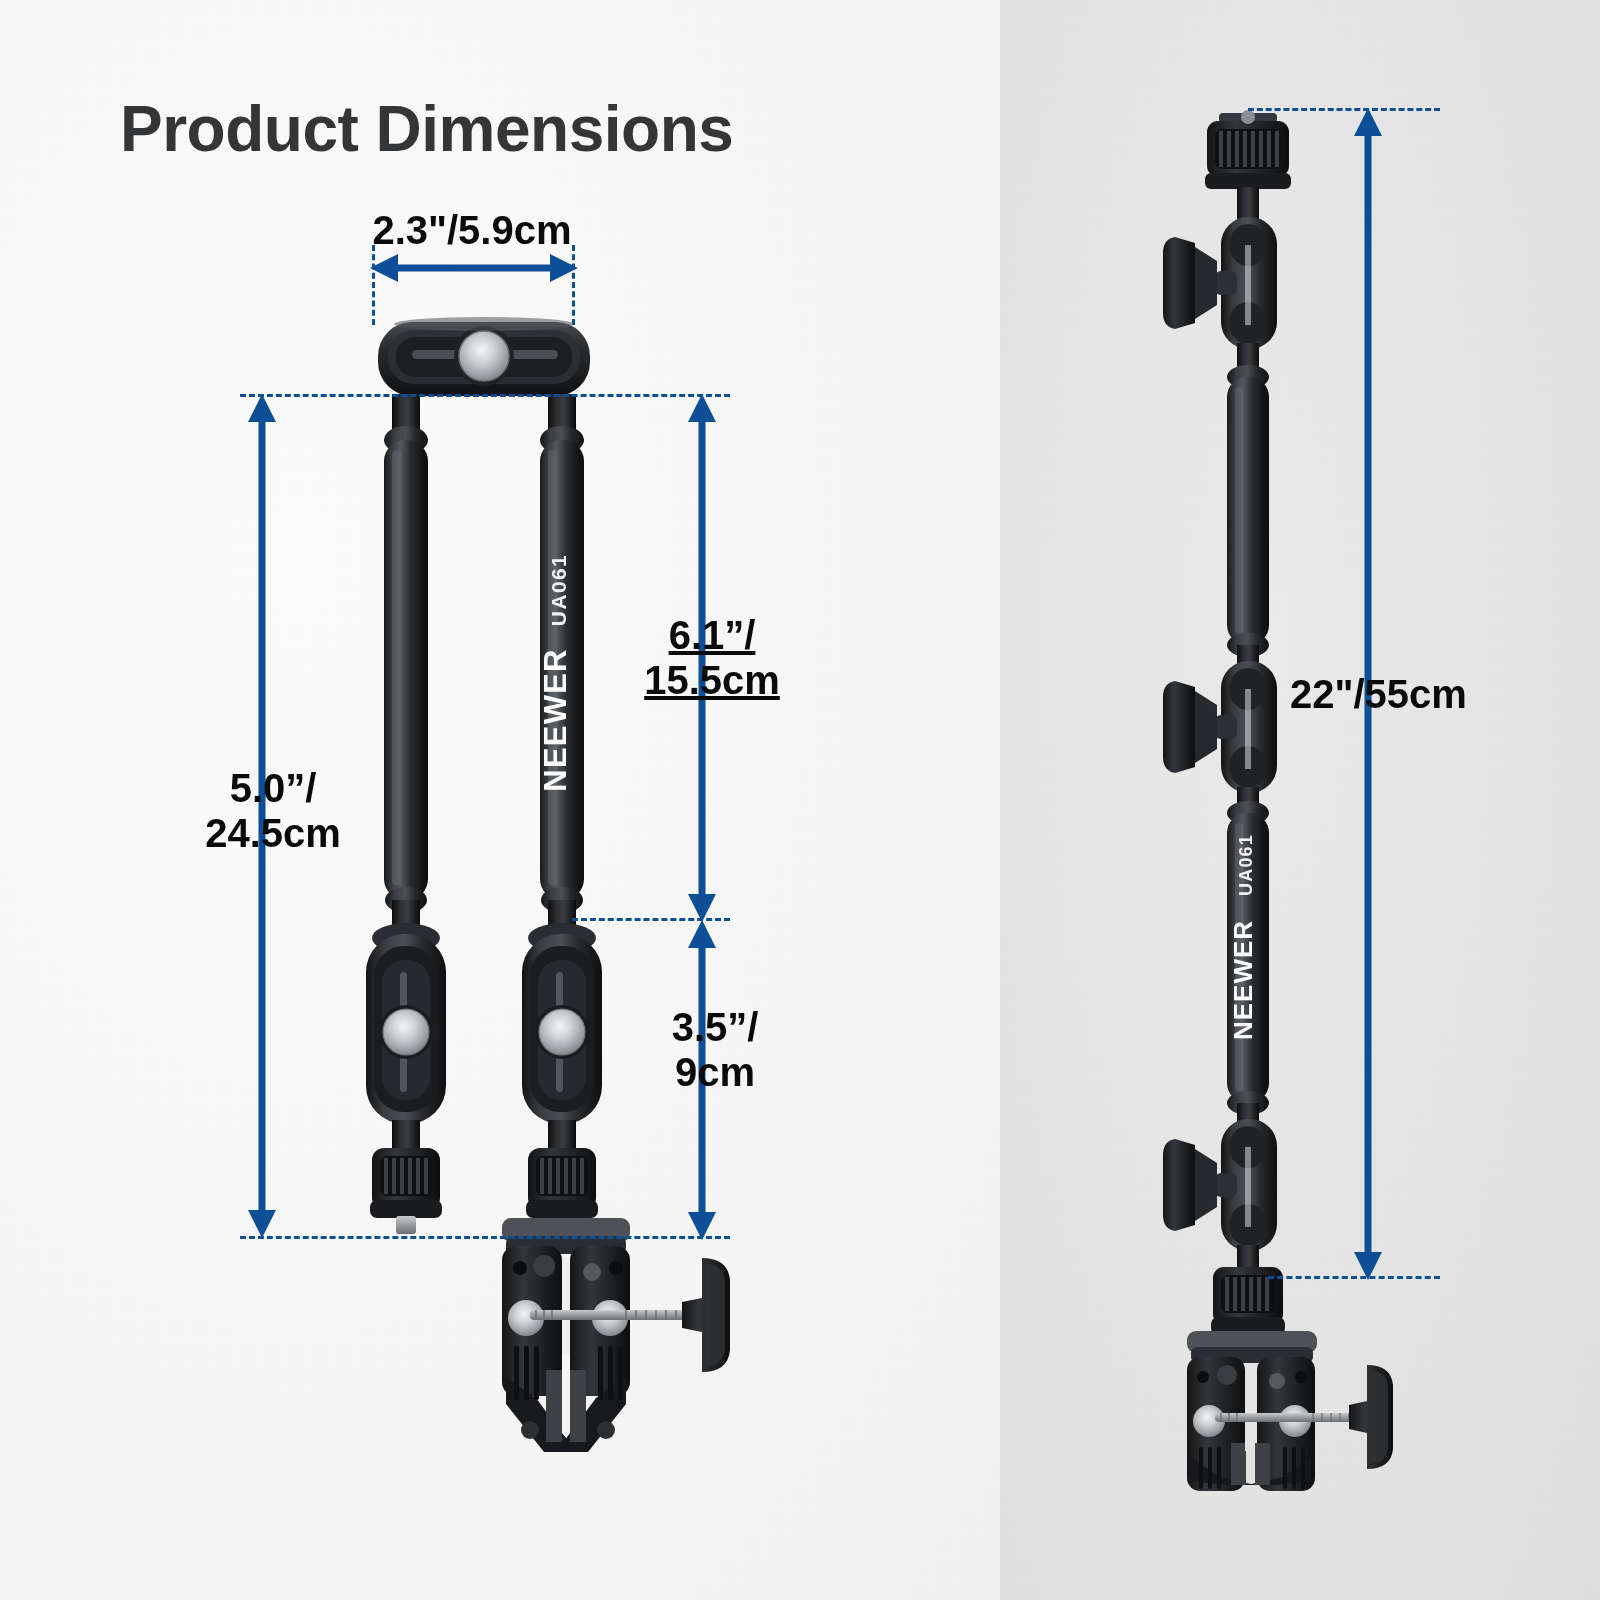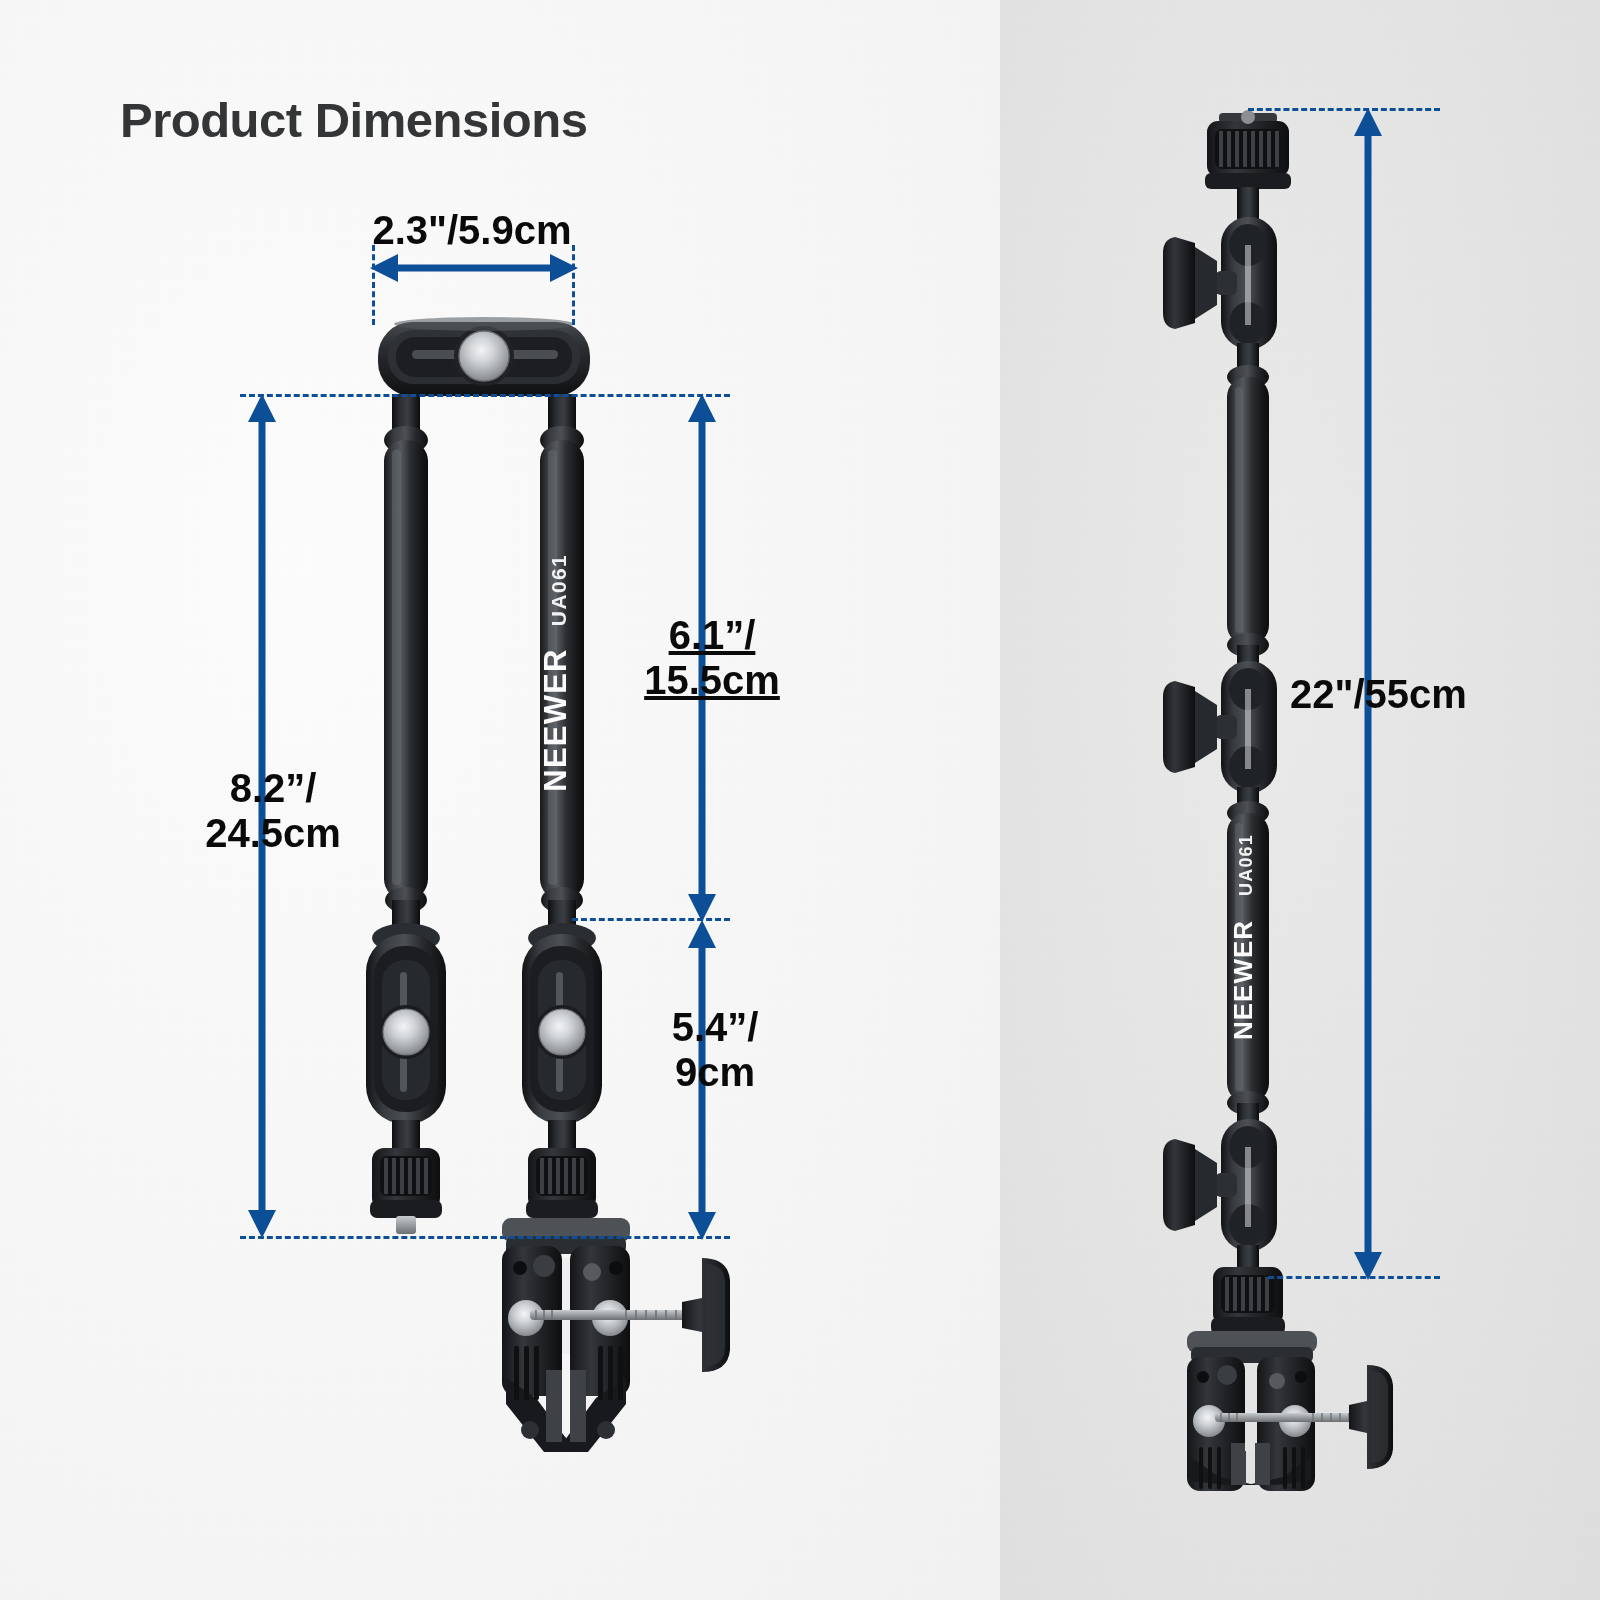--- a/index.html
+++ b/index.html
@@ -28,21 +28,21 @@
     opacity:.5;
     background-image:
       repeating-linear-gradient(0deg, rgba(0,0,0,.012) 0 1px, transparent 1px 3px),
       repeating-linear-gradient(90deg, rgba(0,0,0,.012) 0 1px, transparent 1px 3px);
     pointer-events:none;
   }
 
   
   .title {
     position:absolute; left:120px; top:92px;
-    font-size:49px; font-weight:bold; color:#333537;
+    font-size:64px; font-weight:bold; color:#333537;
     letter-spacing:-0.5px; white-space:nowrap;
   }
   .dim-label {
     position:absolute;
     font-size:40px; font-weight:bold; color:#0a0a0a;
     line-height:1.12; text-align:center; white-space:pre-line;
   }
   .dim-label.one-line { white-space:nowrap; }
 
   
@@ -422,41 +422,41 @@
   <div class="dashed-h" style="left:572px; top:918px; width:158px;"></div>
   <div class="dashed-h" style="left:240px; top:1236px; width:490px;"></div>
 
   <div class="arrow-v" style="left:246px; top:392px;">
     <svg width="32" height="848" viewBox="0 0 32 848">
       <line x1="16" y1="22" x2="16" y2="826" stroke="#0d4f96" stroke-width="7"></line>
       <polygon points="16,2 2,30 30,30" fill="#0d4f96"></polygon>
       <polygon points="16,846 2,818 30,818" fill="#0d4f96"></polygon>
     </svg>
   </div>
-  <div class="dim-label" style="left:178px; top:766px; width:190px;">8.2”/
+  <div class="dim-label" style="left:178px; top:766px; width:190px;">5.0”/
 24.5cm</div>
 
   <div class="arrow-v" style="left:686px; top:392px;">
     <svg width="32" height="532" viewBox="0 0 32 532">
       <line x1="16" y1="22" x2="16" y2="510" stroke="#0d4f96" stroke-width="7"></line>
       <polygon points="16,2 2,30 30,30" fill="#0d4f96"></polygon>
       <polygon points="16,530 2,502 30,502" fill="#0d4f96"></polygon>
     </svg>
   </div>
   <div class="dim-label" style="left:612px; top:613px; width:200px;text-decoration:underline;">6.1”/
 15.5cm</div>
 
   <div class="arrow-v" style="left:686px; top:918px;">
     <svg width="32" height="324" viewBox="0 0 32 324">
       <line x1="16" y1="22" x2="16" y2="302" stroke="#0d4f96" stroke-width="7"></line>
       <polygon points="16,2 2,30 30,30" fill="#0d4f96"></polygon>
       <polygon points="16,322 2,294 30,294" fill="#0d4f96"></polygon>
     </svg>
   </div>
-  <div class="dim-label" style="left:620px; top:1005px; width:190px;">5.4”/
+  <div class="dim-label" style="left:620px; top:1005px; width:190px;">3.5”/
 9cm</div>
 
   <div class="dashed-h" style="left:1248px; top:108px; width:192px;"></div>
   <div class="dashed-h" style="left:1268px; top:1276px; width:172px;"></div>
 
   <div class="arrow-v" style="left:1352px; top:106px;">
     <svg width="32" height="1176" viewBox="0 0 32 1176">
       <line x1="16" y1="22" x2="16" y2="1154" stroke="#0d4f96" stroke-width="7"></line>
       <polygon points="16,2 2,30 30,30" fill="#0d4f96"></polygon>
       <polygon points="16,1174 2,1146 30,1146" fill="#0d4f96"></polygon>

